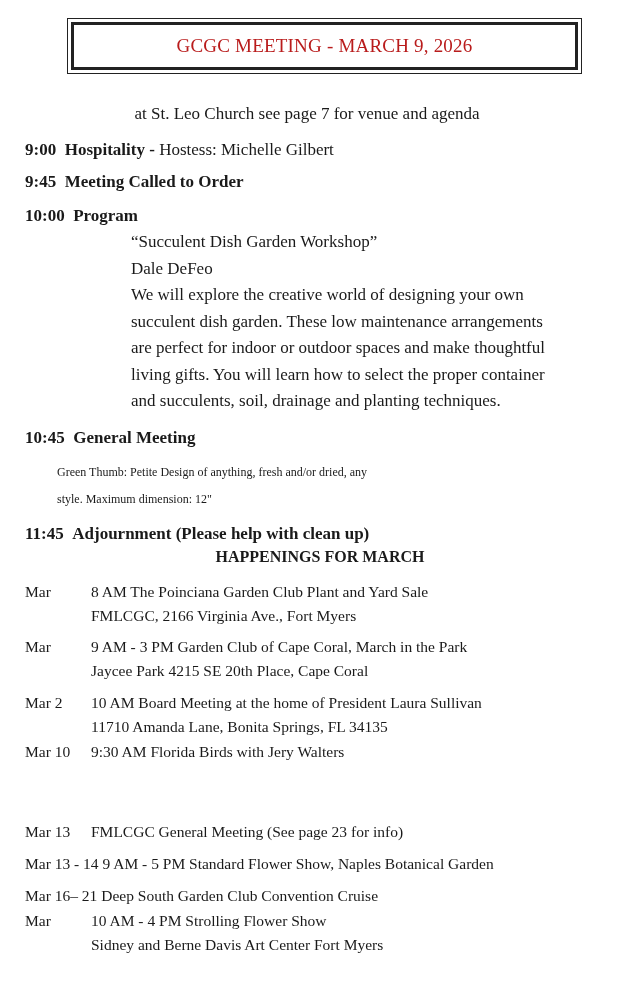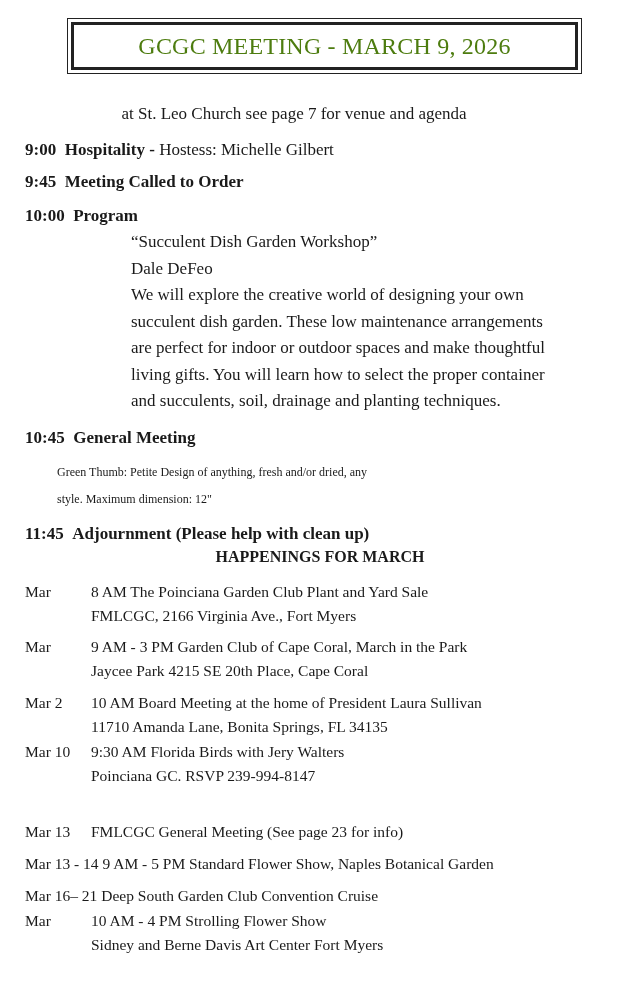--- a/index.html
+++ b/index.html
@@ -12,24 +12,24 @@
     position: absolute; left: 67px; top: 18px; width: 515px; height: 56px;
     box-sizing: border-box; border: 1px solid #222;
     padding: 3px;
   }
   .header-inner {
     width: 100%; height: 100%; box-sizing: border-box;
     border: 3px solid #222;
     display: flex; align-items: center; justify-content: center;
   }
   .header-title {
-    font-size: 24px; letter-spacing: 0.2px; color: #4d7c0f;
+    font-size: 19px; letter-spacing: 0.2px; color: #b91c1c;
   }
   .venue {
-    position: absolute; left: 0; top: 104px; width: 578px; text-align: center;
+    position: absolute; left: 13px; top: 104px; width: 578px; text-align: center;
     font-size: 17px;
     padding-left: 10px; box-sizing: border-box;
   }
   .agenda-line {
     position: absolute; left: 25px; font-size: 17px; white-space: nowrap;
   }
   .agenda-line .time { font-weight: bold; }
   .agenda-line .title { font-weight: bold; }
   .agenda-line .sep { font-weight: bold; }
   .indent-block {
@@ -126,21 +126,20 @@
   <div class="lines">
     <div>10 AM Board Meeting at the home of President Laura Sullivan</div>
     <div>11710 Amanda Lane, Bonita Springs, FL 34135</div>
   </div>
 </div>
 
 <div class="event" style="top:740px;">
   <span class="date">Mar 10</span>
   <div class="lines">
     <div>9:30 AM Florida Birds with Jery Walters</div>
-    <div>Poinciana GC. RSVP 239-994-8147</div>
   </div>
 </div>
 
 <div class="event" style="top:820px;">
   <span class="date">Mar 13</span>
   <div class="lines">
     <div>FMLCGC General Meeting (See page 23 for info)</div>
   </div>
 </div>
 

